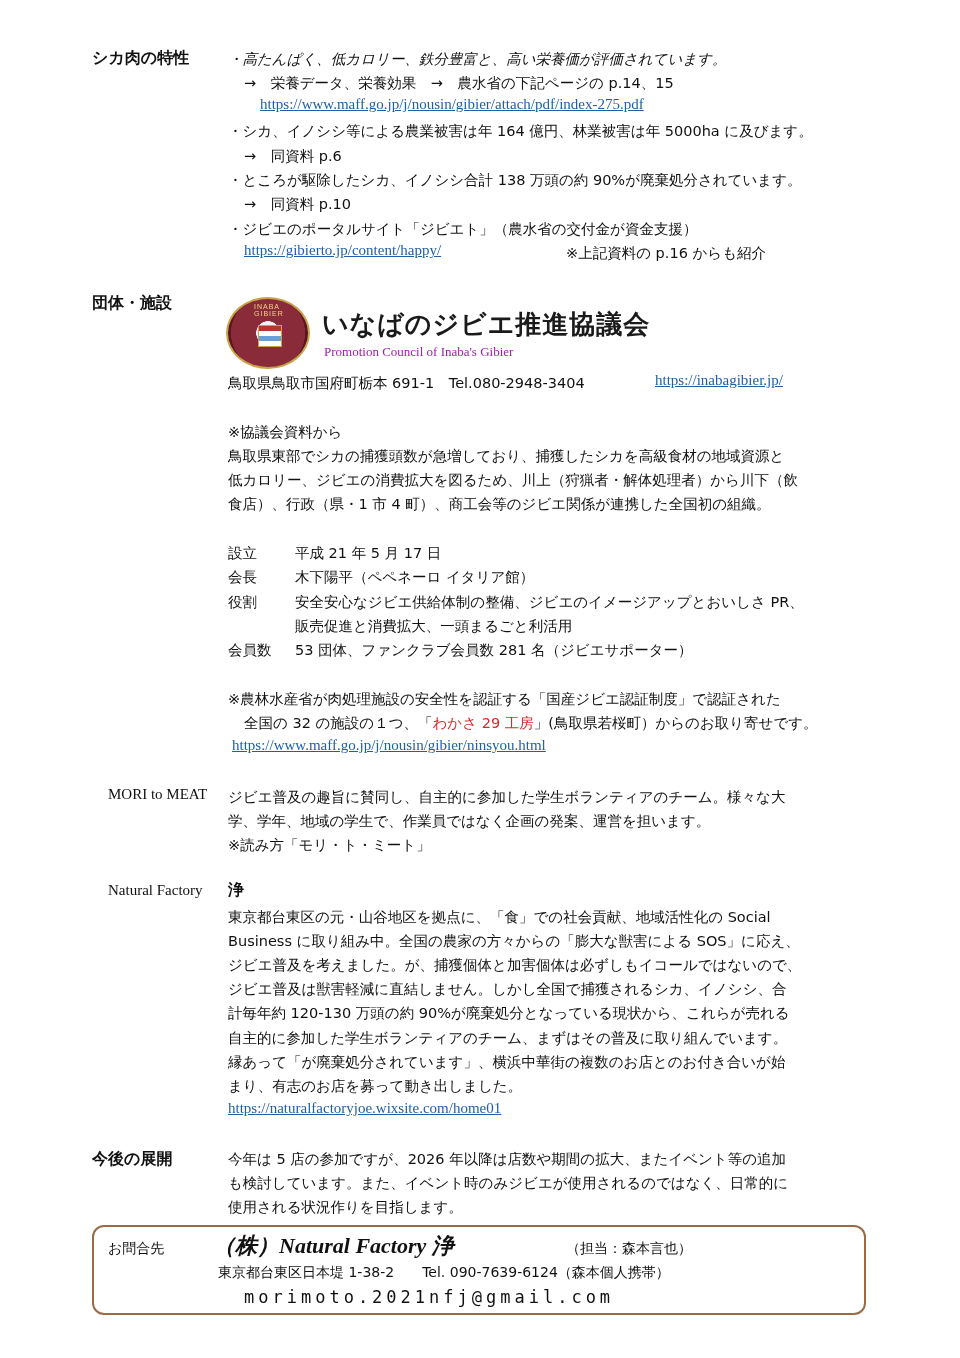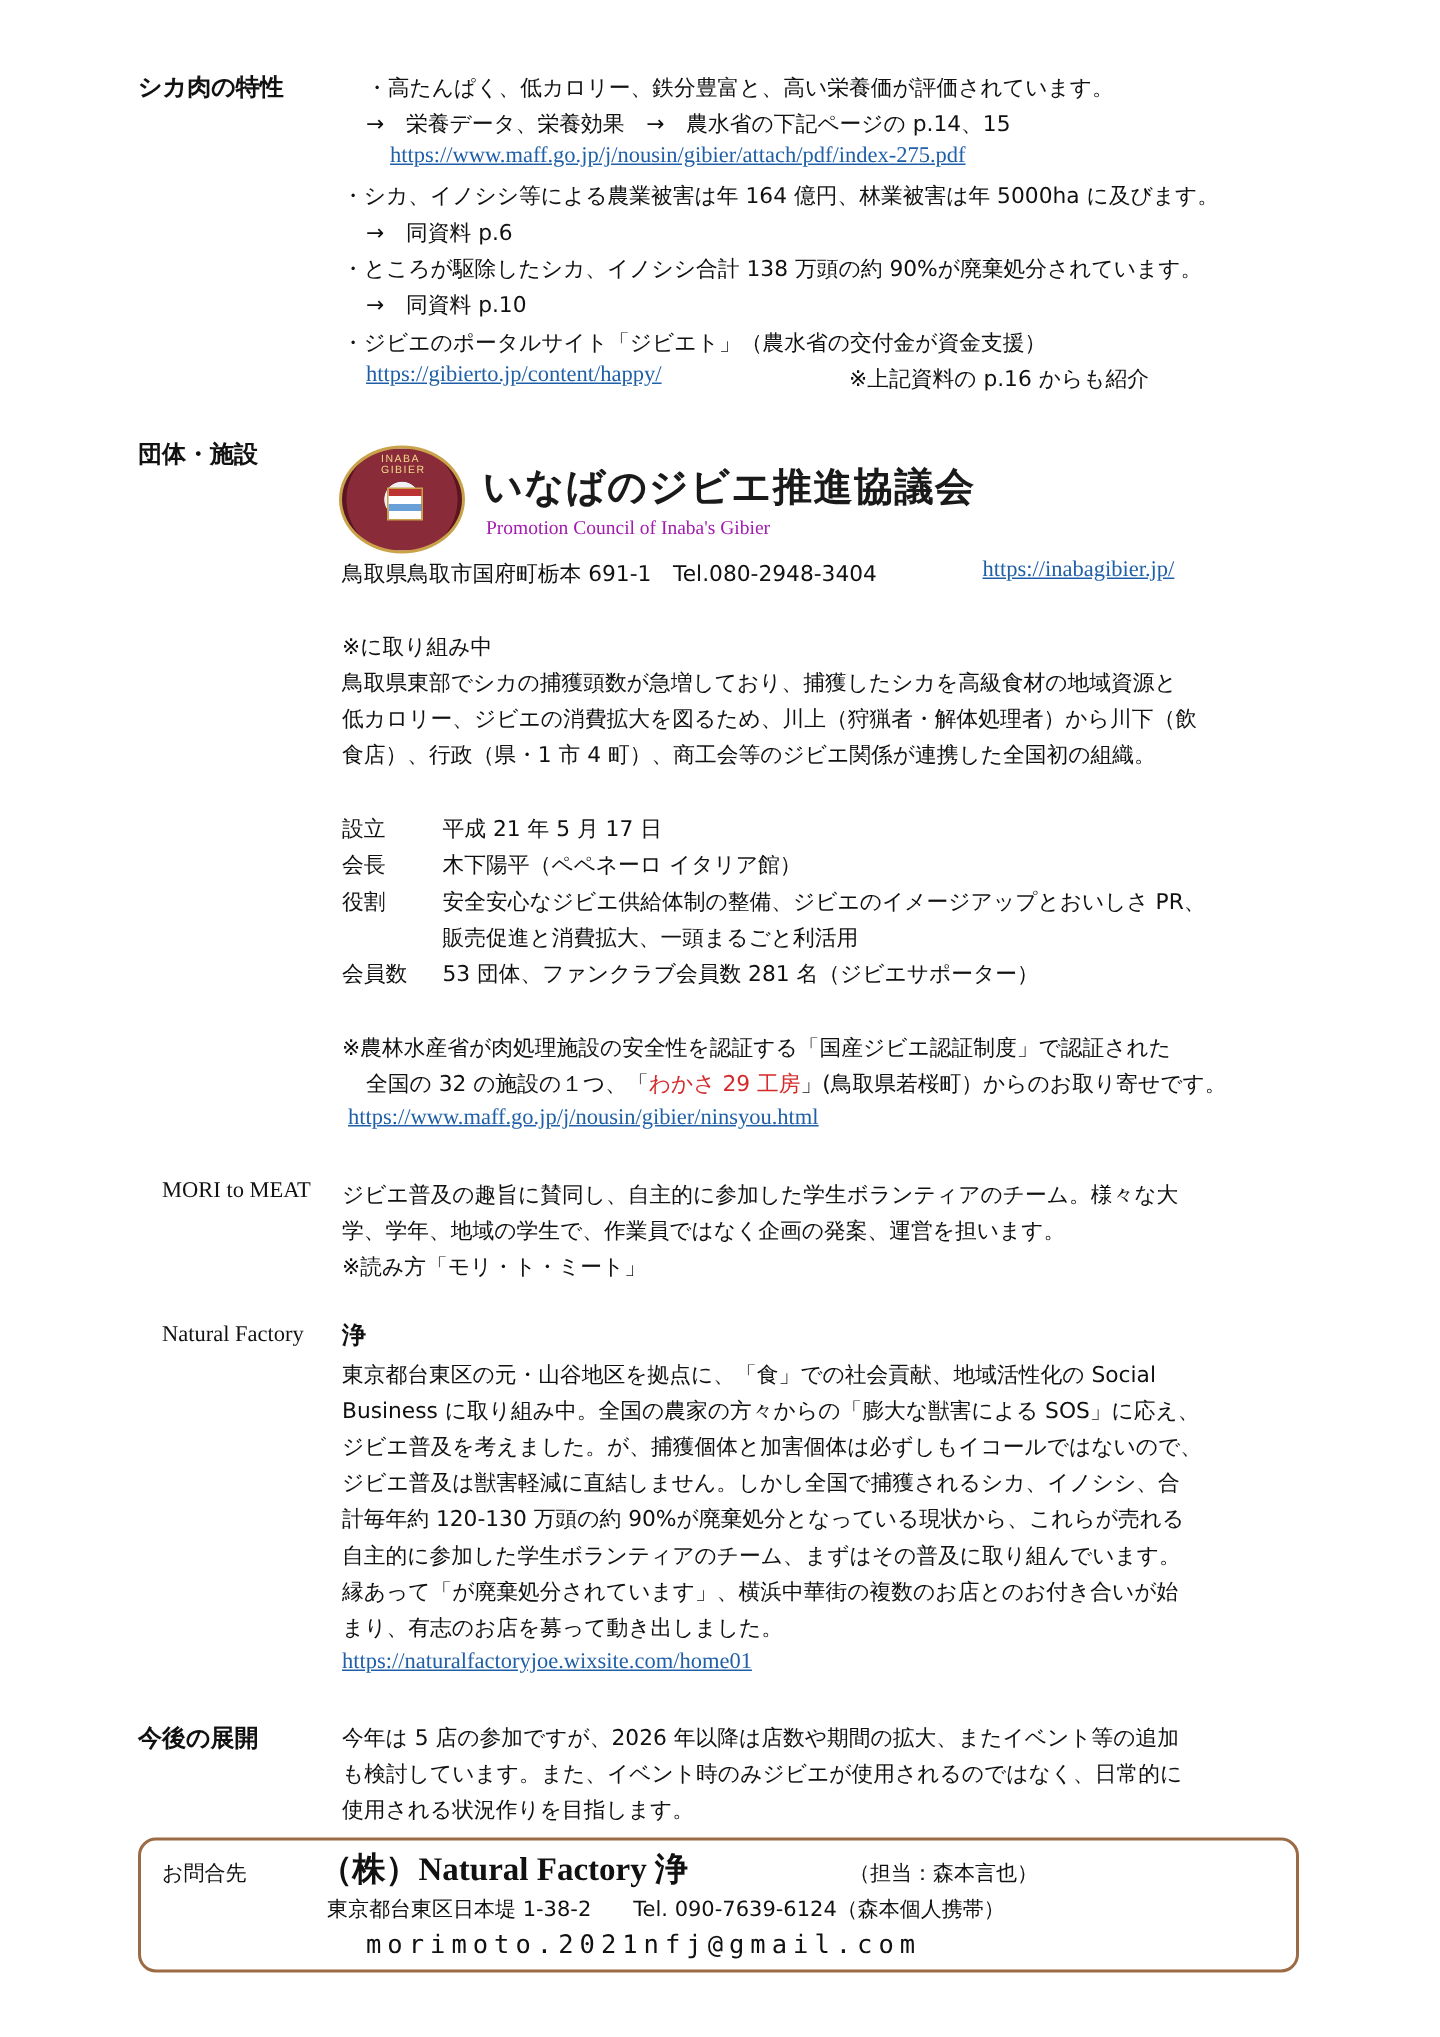--- a/index.html
+++ b/index.html
@@ -19,42 +19,42 @@
   .logo-circle .arc{position:absolute;left:10px;top:4px;font-size:7px;color:#f3d98a;font-family:Liberation Sans, sans-serif;letter-spacing:1px;padding-left:16px;}
   .logo-title{font-size:26px;font-weight:bold;letter-spacing:1px;color:#1a1a1a;}
   .logo-sub{font-family:"Liberation Serif",serif;font-size:13px;color:#a21caf;}
   .contact-box{position:absolute;left:92px;top:1225px;width:774px;height:90px;border:2px solid #9b6b45;border-radius:12px;box-sizing:border-box;}
   .mono{font-family:"DejaVu Sans Mono","Liberation Mono",monospace;font-size:17px;letter-spacing:4px;}
 </style>
 </head>
 <body>
 
 <div class="abs lbl" style="left:92px;top:48px;">シカ肉の特性</div>
-<div class="abs t" style="left:244px;top:47px;">・高たんぱく、低カロリー、鉄分豊富と、高い栄養価が評価されています。</div>
+<div class="abs t" style="left:228px;top:47px;font-style:italic;">・高たんぱく、低カロリー、鉄分豊富と、高い栄養価が評価されています。</div>
 <div class="abs t" style="left:244px;top:71px;">→　栄養データ、栄養効果　→　農水省の下記ページの p.14、15</div>
 <a class="abs link" style="left:260px;top:96px;" href="#">https://www.maff.go.jp/j/nousin/gibier/attach/pdf/index-275.pdf</a>
 <div class="abs t" style="left:228px;top:119px;">・シカ、イノシシ等による農業被害は年 164 億円、林業被害は年 5000ha に及びます。</div>
 <div class="abs t" style="left:244px;top:144px;">→　同資料 p.6</div>
 <div class="abs t" style="left:228px;top:168px;">・ところが駆除したシカ、イノシシ合計 138 万頭の約 90%が廃棄処分されています。</div>
 <div class="abs t" style="left:244px;top:192px;">→　同資料 p.10</div>
 <div class="abs t" style="left:228px;top:217px;">・ジビエのポータルサイト「ジビエト」（農水省の交付金が資金支援）</div>
 <a class="abs link" style="left:244px;top:242px;" href="#">https://gibierto.jp/content/happy/</a>
 <div class="abs t" style="left:566px;top:241px;">※上記資料の p.16 からも紹介</div>
 
 <div class="abs lbl" style="left:92px;top:293px;">団体・施設</div>
 <div class="logo-circle">
   <span class="arc">INABA GIBIER</span>
   <span class="flag"></span>
 </div>
 <div class="abs logo-title" style="left:322px;top:307px;">いなばのジビエ推進協議会</div>
 <div class="abs logo-sub" style="left:324px;top:344px;">Promotion Council of Inaba's Gibier</div>
 <div class="abs t" style="left:228px;top:371px;">鳥取県鳥取市国府町栃本 691-1　Tel.080-2948-3404</div>
 <a class="abs link" style="left:655px;top:372px;" href="#">https://inabagibier.jp/</a>
 
-<div class="abs t" style="left:228px;top:420px;">※に取り組み中</div>
+<div class="abs t" style="left:228px;top:420px;">※協議会資料から</div>
 <div class="abs t" style="left:228px;top:444px;">鳥取県東部でシカの捕獲頭数が急増しており、捕獲したシカを高級食材の地域資源と</div>
 <div class="abs t" style="left:228px;top:468px;">低カロリー、ジビエの消費拡大を図るため、川上（狩猟者・解体処理者）から川下（飲</div>
 <div class="abs t" style="left:228px;top:492px;">食店）、行政（県・1 市 4 町）、商工会等のジビエ関係が連携した全国初の組織。</div>
 
 <div class="abs t" style="left:228px;top:541px;">設立</div>
 <div class="abs t" style="left:295px;top:541px;">平成 21 年 5 月 17 日</div>
 <div class="abs t" style="left:228px;top:565px;">会長</div>
 <div class="abs t" style="left:295px;top:565px;">木下陽平（ペペネーロ イタリア館）</div>
 <div class="abs t" style="left:228px;top:590px;">役割</div>
 <div class="abs t" style="left:295px;top:590px;">安全安心なジビエ供給体制の整備、ジビエのイメージアップとおいしさ PR、</div>
@@ -83,16 +83,16 @@
 <div class="abs t" style="left:228px;top:1074px;">まり、有志のお店を募って動き出しました。</div>
 <a class="abs link" style="left:228px;top:1100px;" href="#">https://naturalfactoryjoe.wixsite.com/home01</a>
 
 <div class="abs lbl" style="left:92px;top:1149px;">今後の展開</div>
 <div class="abs t" style="left:228px;top:1147px;">今年は 5 店の参加ですが、2026 年以降は店数や期間の拡大、またイベント等の追加</div>
 <div class="abs t" style="left:228px;top:1171px;">も検討しています。また、イベント時のみジビエが使用されるのではなく、日常的に</div>
 <div class="abs t" style="left:228px;top:1195px;">使用される状況作りを目指します。</div>
 
 <div class="contact-box"></div>
 <div class="abs" style="left:108px;top:1240px;font-size:14px;">お問合先</div>
-<div class="abs" style="left:213px;top:1231px;font-size:22px;font-weight:bold;font-family:'Liberation Serif','DejaVu Serif',serif;">（株）Natural Factory 浄</div>
+<div class="abs" style="left:213px;top:1231px;font-size:22px;font-weight:bold;font-family:'Liberation Serif','DejaVu Serif',serif;font-style:italic;">（株）Natural Factory 浄</div>
 <div class="abs" style="left:566px;top:1240px;font-size:14px;">（担当：森本言也）</div>
 <div class="abs" style="left:218px;top:1264px;font-size:14px;">東京都台東区日本堤 1-38-2　　Tel. 090-7639-6124（森本個人携帯）</div>
 <div class="abs mono" style="left:244px;top:1287px;">morimoto.2021nfj@gmail.com</div>
 
 </body></html>

